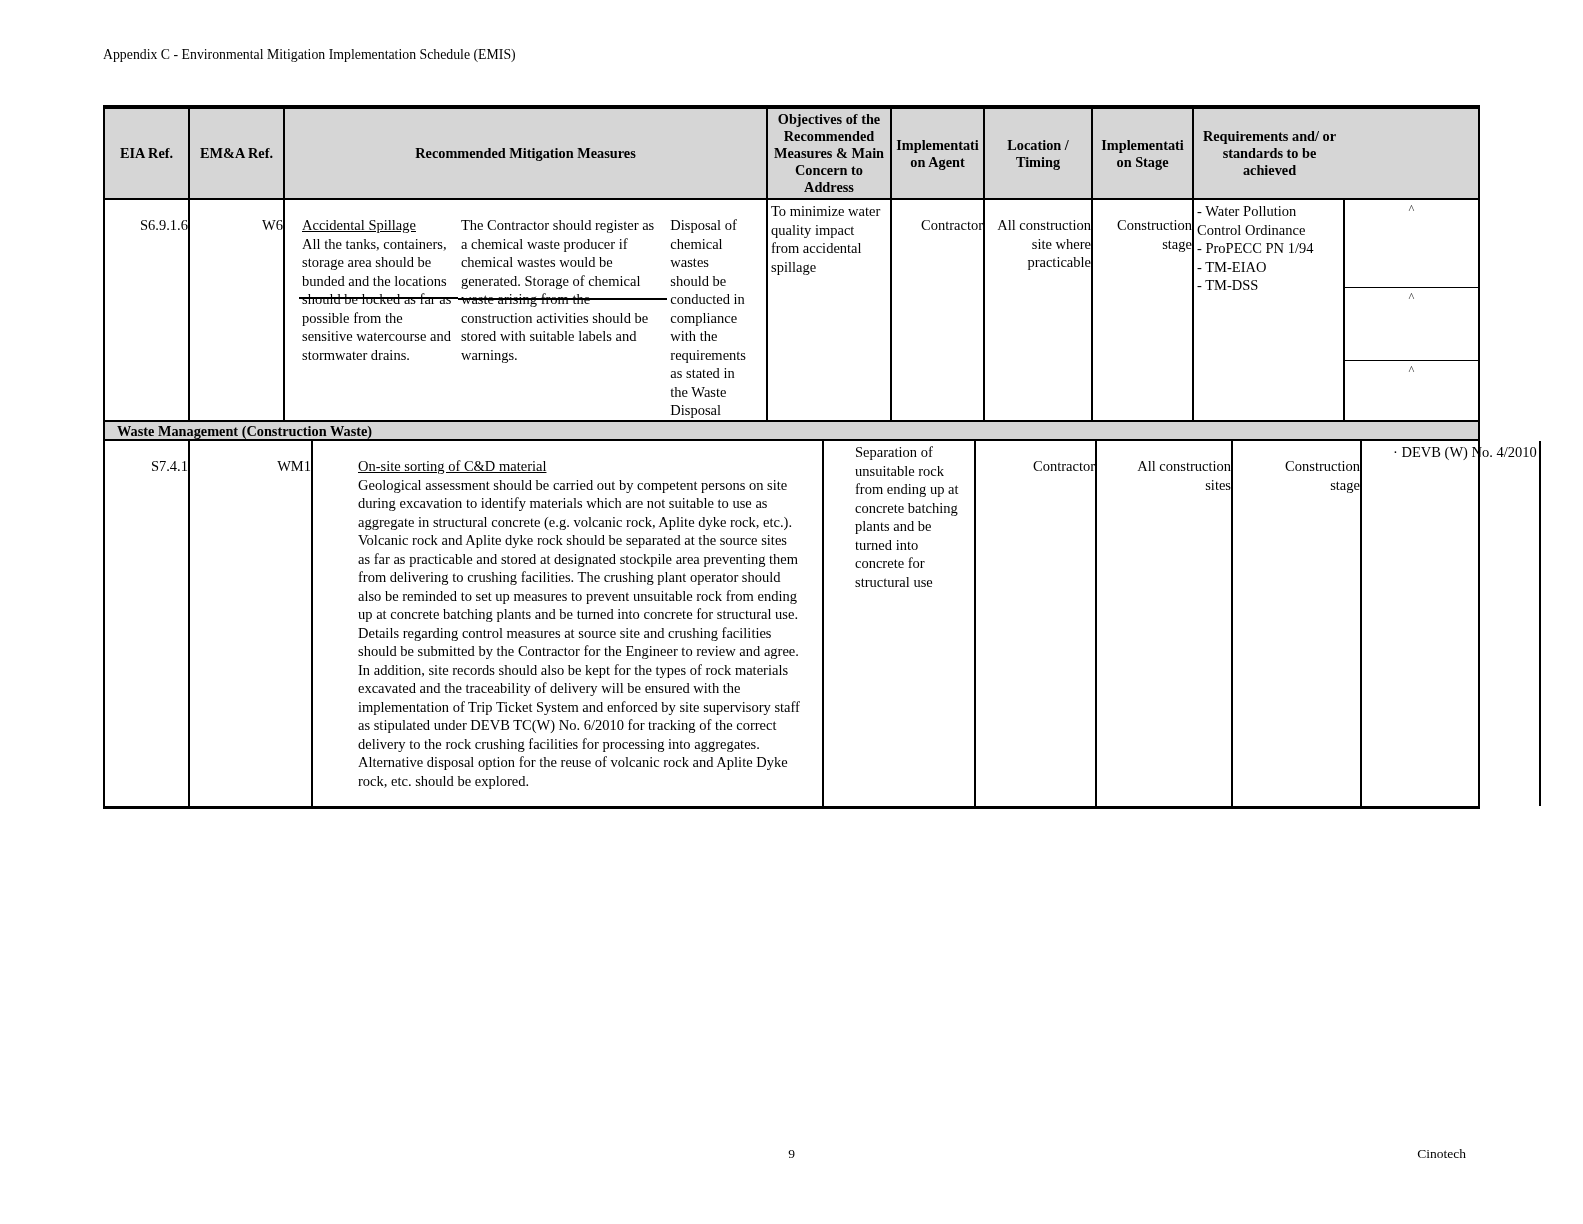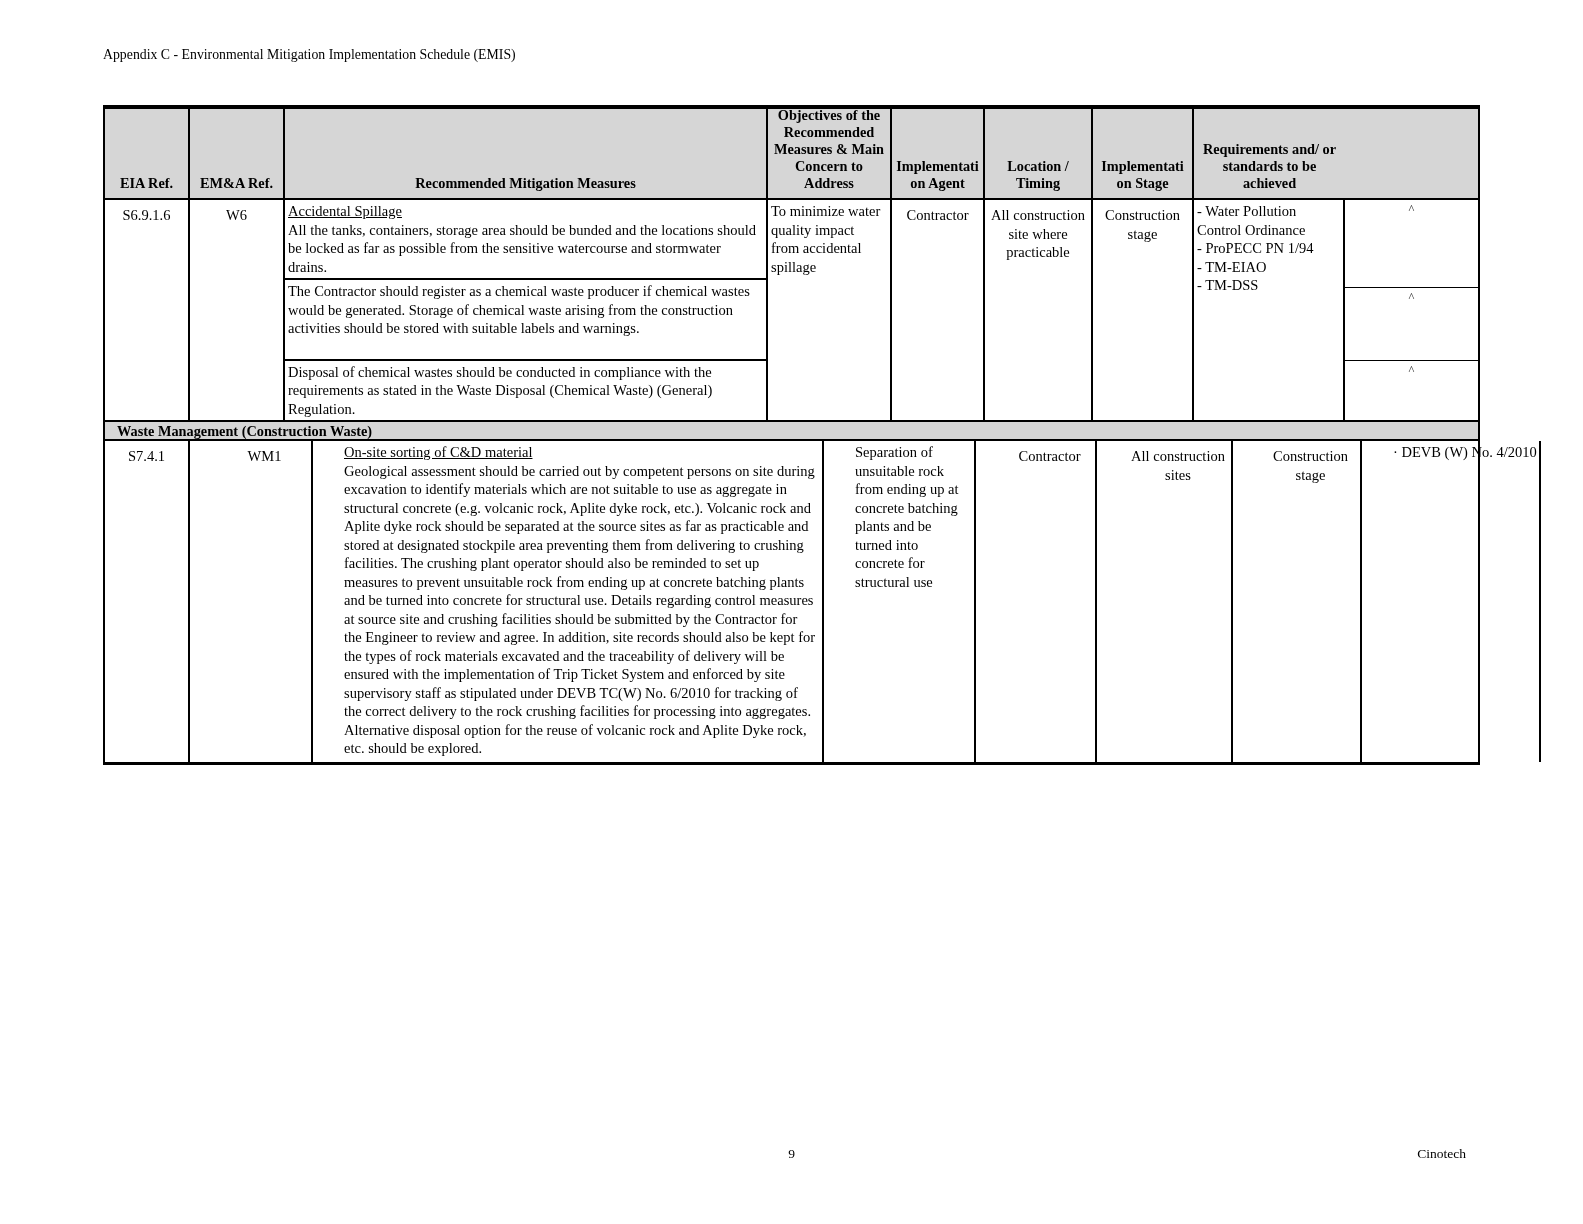--- a/index.html
+++ b/index.html
@@ -13,32 +13,32 @@
     position:absolute; left:103px; top:105px; width:1377px;
     border:2px solid #000; border-top-width:4px; border-bottom-width:3px;
     box-sizing:border-box; background:#fff;
   }
   .trow { display:grid; grid-template-columns:85px 95px 483px 124px 93px 108px 101px 151px 1fr; box-sizing:border-box; }
   .cell { border-right:2px solid #000; box-sizing:border-box; font-size:14.5px; line-height:18.5px; overflow:hidden; }
   .cell:last-child { border-right:none; }
 
   .thead { height:91px; background:#d6d6d6; border-bottom:2px solid #000; }
   .thead .cell {
-    display:flex; align-items:flex-end; justify-content:center; text-align:center;
-    font-weight:bold; font-size:14.3px; line-height:17px; padding:6px 2px; white-space:pre-line;
+    display:flex; align-items:center; justify-content:center; text-align:center;
+    font-weight:bold; font-size:14.3px; line-height:17px; padding:0 2px; white-space:pre-line;
   }
 
   .row1 { height:222px; border-bottom:2px solid #000; }
   .row2 { min-height:321px;gap:28px; }
 
-  .center { text-align:center; padding-top:6px; }
+  .center { text-align:right; padding-top:16px; }
   .tcell-text { padding:2px 4px 2px 3px; }
   .req-cell { padding:2px 0 2px 3px; }
 
-  .measures-cell { display:flex; flex-direction:column; padding:0; }
+  .measures-cell { display:flex; flex-direction:row; padding:14px; }
   .mblock { padding:2px 6px 2px 3px; box-sizing:border-box; }
   .mblock.b1 { height:85px; border-bottom:2.5px solid #000; }
   .mblock.b2 { height:86px; border-bottom:2.5px solid #000; }
   .mblock.b3 { flex:1;border-radius:30px; }
   .m-heading { text-decoration:underline; }
 
   .status-cell { display:flex; flex-direction:column; padding:0; }
   .sblock { text-align:center; padding-top:2px; font-size:12.5px; line-height:15px; color:#333; }
   .sblock.s1 { height:85px; border-bottom:1.5px solid #000; }
   .sblock.s2 { height:70px; border-bottom:1.5px solid #000; }

